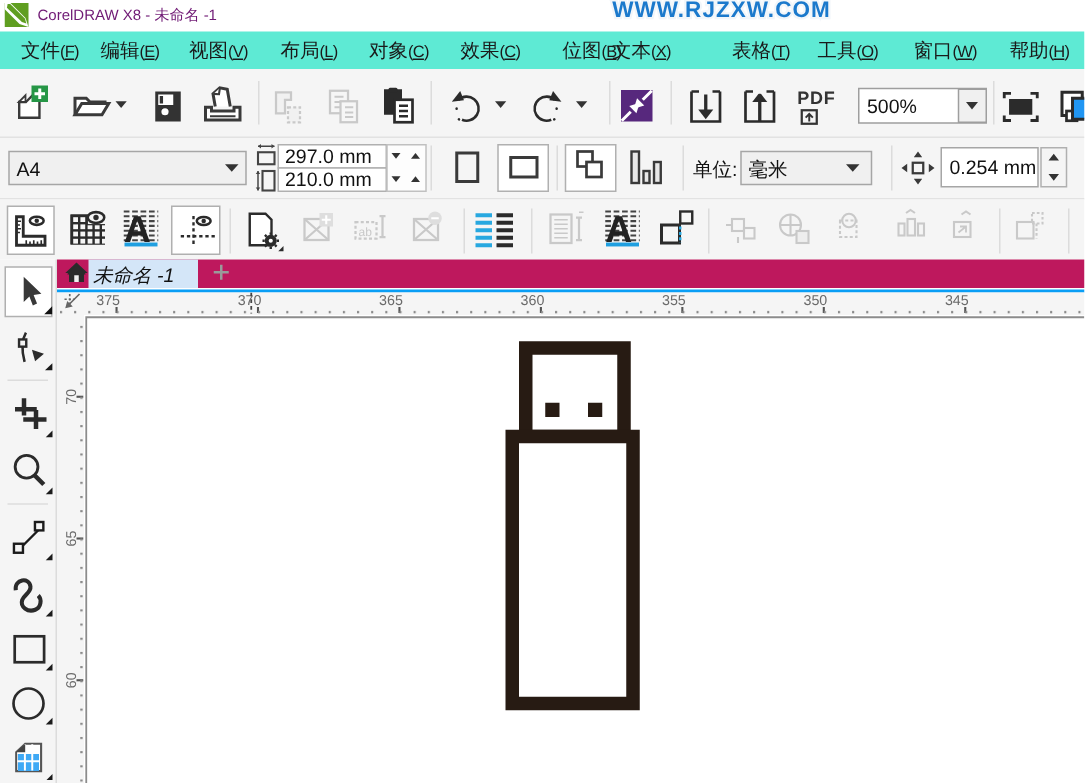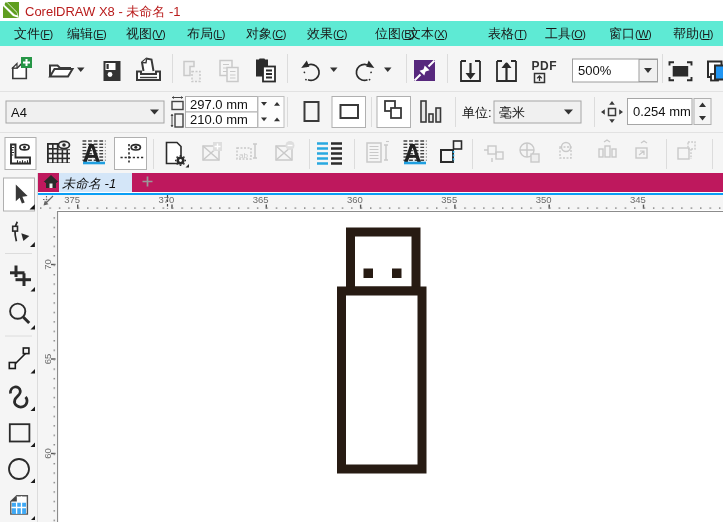--- a/index.html
+++ b/index.html
@@ -13,21 +13,21 @@
 #propbar  { left:0; top:92px; width:723px; height:41px; background:#f5f5f5; border-bottom:1px solid #e2e2e2;text-align:right; }
 #viewbar  { left:0; top:133px; width:723px; height:39.5px; background:#f5f5f5; }
 #tabrow   { left:38px; top:172.5px; width:685px; height:19.2px; background:#be185d;font-style:italic; }
 #belowtab { left:38px; top:191.7px; width:685px; height:3.5px; background:#fff; }
 #blueline { left:38px; top:192.5px; width:685px; height:2.2px; background:#0a9ef5; }
 #hruler   { left:38px; top:195.2px; width:685px; height:14.6px; background:#f5f5f5; }
 #toolbox  { left:0; top:172.5px; width:38px; height:349.5px; background:#f5f5f5; border-right:1px solid #dcdcdc; }
 #vruler   { left:38px; top:210px; width:18px; height:312px; background:#f5f5f5; }
 #canvas   { left:56px; top:209.8px; width:667px; height:312.2px; background:#fff; }
 
-#title-text { left:25px; top:3px; font-size:13px; color:#b91c1c; }
+#title-text { left:25px; top:3px; font-size:10px; color:#701a75; }
 .menu-item { position:absolute; top:3.5px; font-size:13px; color:#1a1a1a; white-space:nowrap; }
 .menu-item .lt { font-size:11px; letter-spacing:-0.5px; }
 #tab-active { left:21px; top:0px; width:73px; height:19.2px; background:#d4e6f8; }
 #tab-label { left:24px; top:2px; font-size:13px; color:#111; }
 
 #wm { left:392px; top:0px; width:178px; text-align:center; z-index:50; }
 #wm1 { font-size:29px; font-weight:bold; color:#1b74c6; letter-spacing:1px; white-space:nowrap;
        -webkit-text-stroke:4px #f2f6fa; paint-order:stroke fill; line-height:32px; }
 #wm2 { font-size:15px; font-weight:bold; color:#1b79cc; white-space:nowrap; letter-spacing:0.7px;
        -webkit-text-stroke:3px #f2f6fa; paint-order:stroke fill; line-height:14px; }
@@ -536,13 +536,14 @@
     <g stroke="#271b13" fill="#fff" stroke-width="9">
       <rect x="294.5" y="22" width="65.5" height="59"></rect>
       <rect x="285.5" y="81" width="80.5" height="178"></rect>
     </g>
     <rect x="307.5" y="58.5" width="9.5" height="9.5" fill="#271b13"></rect>
     <rect x="336" y="58.5" width="9.5" height="9.5" fill="#271b13"></rect>
   </svg>
 </div>
 
 <div id="wm" class="abs">
+  <div id="wm2">WWW.RJZXW.COM</div>
 </div>
 
 </body></html>

